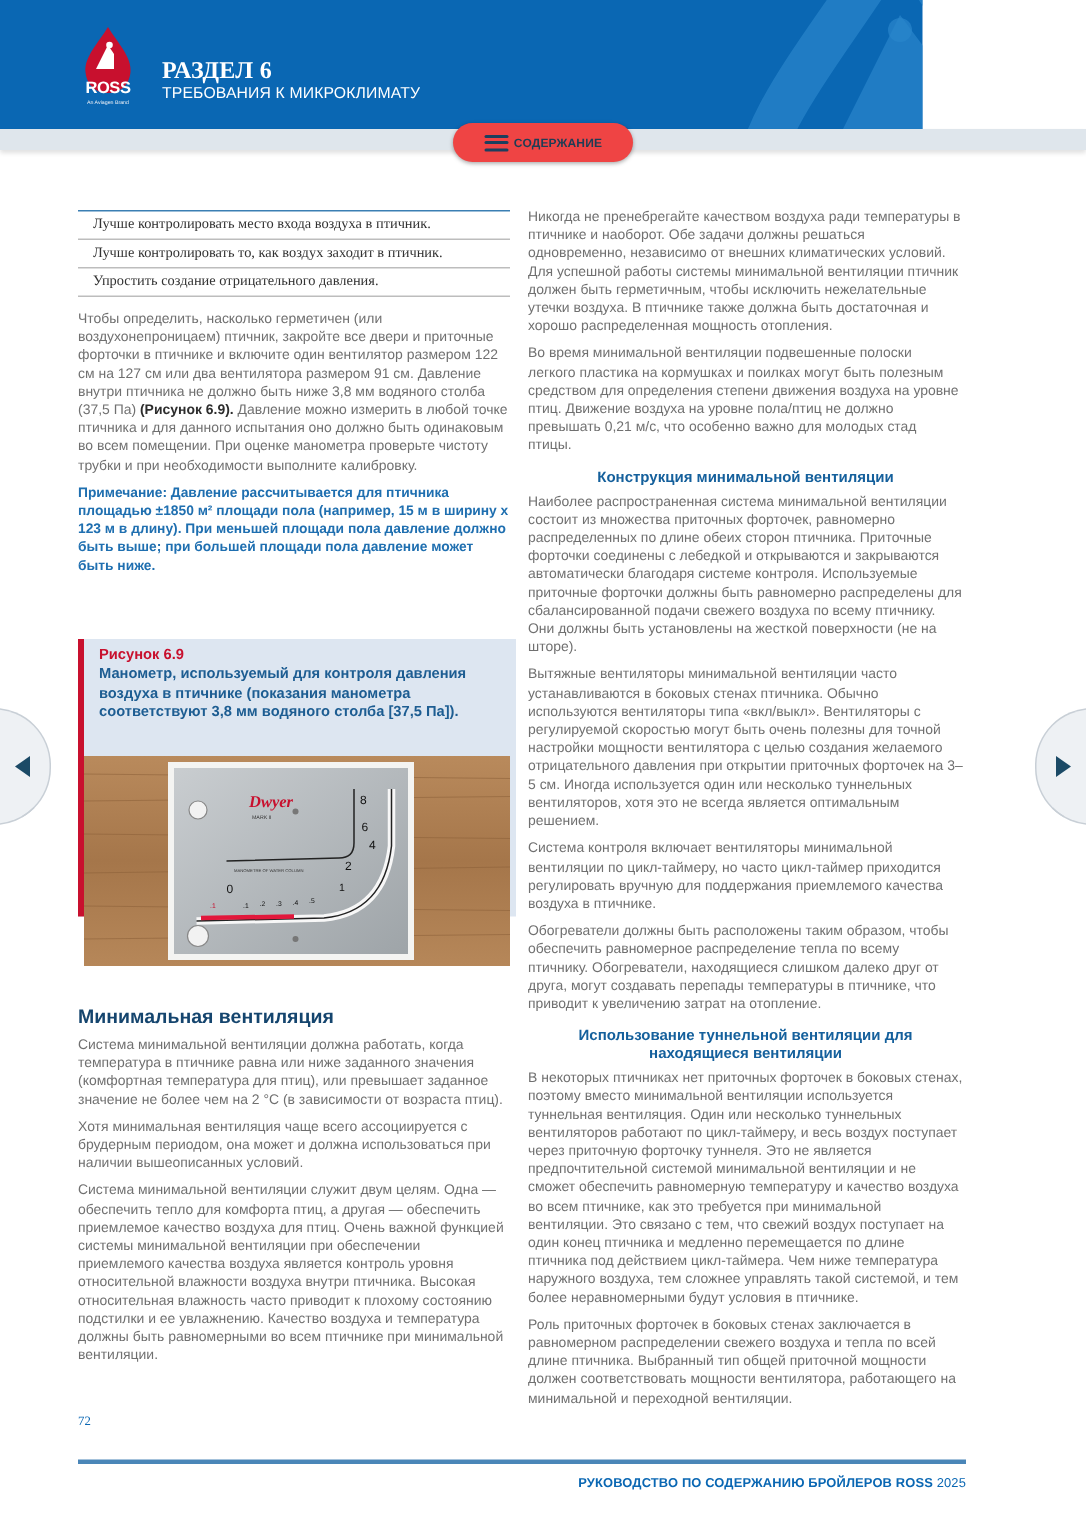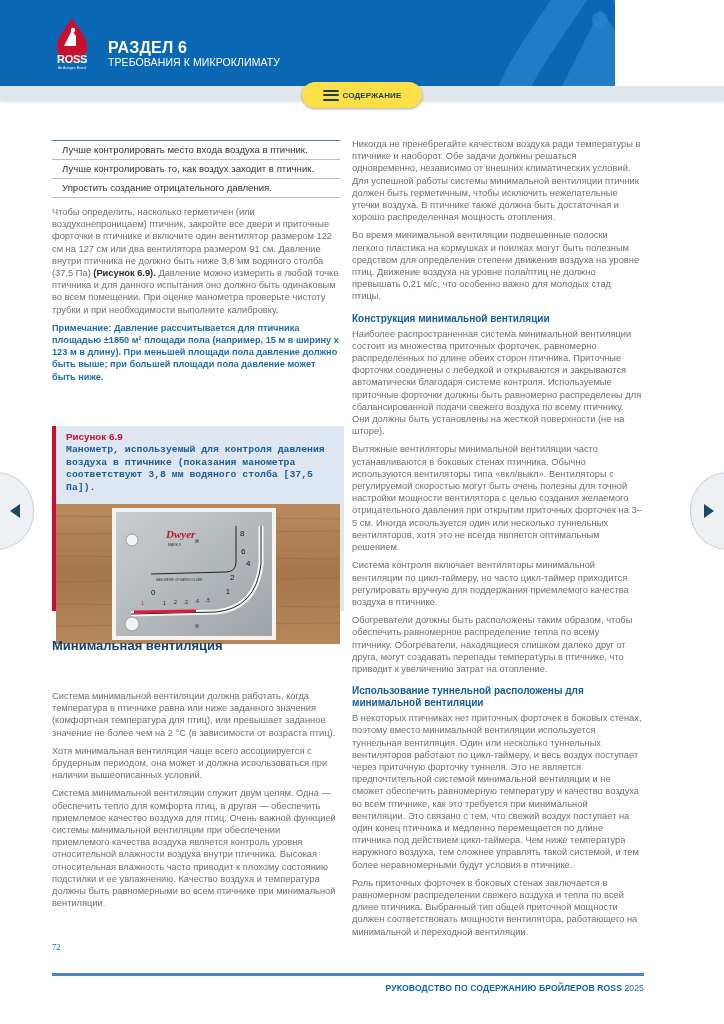--- a/index.html
+++ b/index.html
@@ -2,44 +2,44 @@
 <html><head>
 <meta charset="utf-8">
 <style>
   html, body { margin:0; padding:0; }
   body { width:724px; height:1024px; position:relative; overflow:hidden; background:#ffffff; font-family:"Liberation Sans", sans-serif; color:#6f6f6f; }
   .header { position:absolute; left:0; top:0; width:615px; height:86px; background:#0a67b3; overflow:hidden; }
   .header-watermark { position:absolute; left:480px; top:-60px; width:240px; height:260px; }
   .logo { position:absolute; left:52px; top:16px; width:40px; height:56px; }
   .logo-text { position:absolute; left:52px; top:53px; width:40px; text-align:center; font-weight:bold; font-size:11px; color:#fff; letter-spacing:-0.3px; }
   .logo-sub { position:absolute; left:52px; top:66px; width:40px; text-align:center; font-size:3.5px; color:#e8eef6; }
-  .section-title { position:absolute; left:108px; top:39px; font-family:Liberation Sans, sans-serif; font-weight:bold; font-size:16px; color:#fff; letter-spacing:0.2px; }
+  .section-title { position:absolute; left:108px; top:39px; font-family:Liberation Serif, serif; font-weight:bold; font-size:16px; color:#fff; letter-spacing:0.2px; }
   .section-subtitle { position:absolute; left:108px; top:56px; font-size:10.5px; color:#ffffff; letter-spacing:0.1px; }
   .toolbar-band { position:absolute; left:0; top:86px; width:724px; height:14px; background:#dfe6ec; box-shadow:0 2px 3px rgba(0,0,0,0.12); }
-  .toc-button { position:absolute; left:302px; top:82px; width:120px; height:26px; background:#fde047; border-radius:13px; box-shadow:0 1px 3px rgba(0,0,0,0.35); display:flex; align-items:center; justify-content:center; gap:4px; cursor:pointer; }
+  .toc-button { position:absolute; left:302px; top:82px; width:120px; height:26px; background:#ef4444; border-radius:13px; box-shadow:0 1px 3px rgba(0,0,0,0.35); display:flex; align-items:center; justify-content:center; gap:4px; cursor:pointer; }
   .hamburger { width:16px; height:11px; display:flex; flex-direction:column; justify-content:space-between; }
   .hamburger span { display:block; height:2px; background:#1c3f5e; border-radius:1px; }
   .toc-label { font-size:8px; color:#1f3d55; font-weight:bold; letter-spacing:0.1px; }
 
   .col { position:absolute; font-size:9.3px; line-height:12.2px; color:#707070; }
   .col p { margin:0 0 6px 0; }
   .left { left:52px; top:140px; width:288px; }
   .right { left:352px; top:138px; width:290px; }
   .intro { margin:0 0 4px 0; }
-  .bullets { border-top:1.5px solid #3b7fb3; margin:0 0 8px 0; padding:0; list-style:none; }
+  .bullets { border-top:1.5px solid #3b7fb3; margin:0 0 8px 0; padding:0; list-style:none;font-family:Liberation Serif, serif; }
   .bullets li { padding:3px 0 3px 10px; border-bottom:1px solid #bdbdbd; color:#333; font-size:9.6px; line-height:12px; }
   .bold-dark { font-weight:bold; color:#2d2d2d; }
   .note { color:#1f6fb0; font-weight:bold; font-size:9.2px; line-height:12.2px; margin:4px 0 0 0; }
   .figure { position:absolute; left:52px; top:426px; width:288px; height:185px; background:#dde6f1; border-left:4px solid #c8102e; }
   .fig-label { position:absolute; left:10px; top:5px; color:#c8102e; font-weight:bold; font-size:9.8px; }
-  .fig-caption { position:absolute; left:10px; top:18px; width:270px; color:#1d5d92; font-weight:bold; font-size:9.8px; line-height:12.6px;font-family:Liberation Mono, monospace; }
+  .fig-caption { position:absolute; left:10px; top:18px; width:270px; color:#1d5d92; font-weight:bold; font-size:9.8px; line-height:12.6px; }
   .fig-photo { position:absolute; left:0; top:78px; width:284px; height:140px; }
-  .h2 { position:absolute; left:52px; top:638px; font-size:13px; font-weight:bold; color:#15456e; }
+  .h2 { position:absolute; left:52px; top:670px; font-size:13px; font-weight:bold; color:#15456e; }
   .left2 { left:52px; top:690px; width:288px; }
-  .h3 { font-size:10px; font-weight:bold; color:#15609c; margin:10px 0 3px 0; line-height:12px; }
+  .h3 { font-size:10px; font-weight:bold; color:#15609c; margin:10px 0 3px 0; line-height:12px;text-align:center; }
   .nav-arrow { position:absolute; top:472px; width:36px; height:76px; background:#eef1f4; border:1px solid #c8cfd6; cursor:pointer; }
   .nav-left { left:-4px; border-radius:0 38px 38px 0; }
   .nav-right { left:690px; border-radius:38px 0 0 38px; }
   .tri-left { position:absolute; left:13px; top:31px; width:0; height:0; border-top:7px solid transparent; border-bottom:7px solid transparent; border-right:10px solid #1b4a66; }
   .tri-right { position:absolute; left:13px; top:31px; width:0; height:0; border-top:7px solid transparent; border-bottom:7px solid transparent; border-left:10px solid #1b4a66; }
   .footer-line { position:absolute; left:52px; top:973px; width:592px; height:3px; background:#4a86b8; }
   .page-number { position:absolute; left:52px; top:942px; font-size:8.5px; color:#0a67b3; font-family:Liberation Serif, serif; }
   .footer-title { position:absolute; right:80px; top:983px; font-size:8.6px; color:#0a67b3; font-weight:bold; font-family:Liberation Sans, sans-serif; letter-spacing:0.1px; }
   .footer-title .yr { font-weight:normal; }
 </style>
@@ -144,21 +144,21 @@
 </div>
 
 <div class="col right">
   <p>Никогда не пренебрегайте качеством воздуха ради температуры в птичнике и наоборот. Обе задачи должны решаться одновременно, независимо от внешних климатических условий. Для успешной работы системы минимальной вентиляции птичник должен быть герметичным, чтобы исключить нежелательные утечки воздуха. В птичнике также должна быть достаточная и хорошо распределенная мощность отопления.</p>
   <p>Во время минимальной вентиляции подвешенные полоски легкого пластика на кормушках и поилках могут быть полезным средством для определения степени движения воздуха на уровне птиц. Движение воздуха на уровне пола/птиц не должно превышать 0,21 м/с, что особенно важно для молодых стад птицы.</p>
   <div class="h3">Конструкция минимальной вентиляции</div>
   <p>Наиболее распространенная система минимальной вентиляции состоит из множества приточных форточек, равномерно распределенных по длине обеих сторон птичника. Приточные форточки соединены с лебедкой и открываются и закрываются автоматически благодаря системе контроля. Используемые приточные форточки должны быть равномерно распределены для сбалансированной подачи свежего воздуха по всему птичнику. Они должны быть установлены на жесткой поверхности (не на шторе).</p>
   <p>Вытяжные вентиляторы минимальной вентиляции часто устанавливаются в боковых стенах птичника. Обычно используются вентиляторы типа «вкл/выкл». Вентиляторы с регулируемой скоростью могут быть очень полезны для точной настройки мощности вентилятора с целью создания желаемого отрицательного давления при открытии приточных форточек на 3–5 см. Иногда используется один или несколько туннельных вентиляторов, хотя это не всегда является оптимальным решением.</p>
   <p>Система контроля включает вентиляторы минимальной вентиляции по цикл-таймеру, но часто цикл-таймер приходится регулировать вручную для поддержания приемлемого качества воздуха в птичнике.</p>
   <p>Обогреватели должны быть расположены таким образом, чтобы обеспечить равномерное распределение тепла по всему птичнику. Обогреватели, находящиеся слишком далеко друг от друга, могут создавать перепады температуры в птичнике, что приводит к увеличению затрат на отопление.</p>
-  <div class="h3">Использование туннельной расположены для минимальной вентиляции</div>
+  <div class="h3">Использование туннельной вентиляции для находящиеся вентиляции</div>
   <p>В некоторых птичниках нет приточных форточек в боковых стенах, поэтому вместо минимальной вентиляции используется туннельная вентиляция. Один или несколько туннельных вентиляторов работают по цикл-таймеру, и весь воздух поступает через приточную форточку туннеля. Это не является предпочтительной системой минимальной вентиляции и не сможет обеспечить равномерную температуру и качество воздуха во всем птичнике, как это требуется при минимальной вентиляции. Это связано с тем, что свежий воздух поступает на один конец птичника и медленно перемещается по длине птичника под действием цикл-таймера. Чем ниже температура наружного воздуха, тем сложнее управлять такой системой, и тем более неравномерными будут условия в птичнике.</p>
   <p>Роль приточных форточек в боковых стенах заключается в равномерном распределении свежего воздуха и тепла по всей длине птичника. Выбранный тип общей приточной мощности должен соответствовать мощности вентилятора, работающего на минимальной и переходной вентиляции.</p>
 </div>
 
 <div class="nav-arrow nav-left">
   <div class="tri-left"></div>
 </div>
 <div class="nav-arrow nav-right">
   <div class="tri-right"></div>
 </div>

